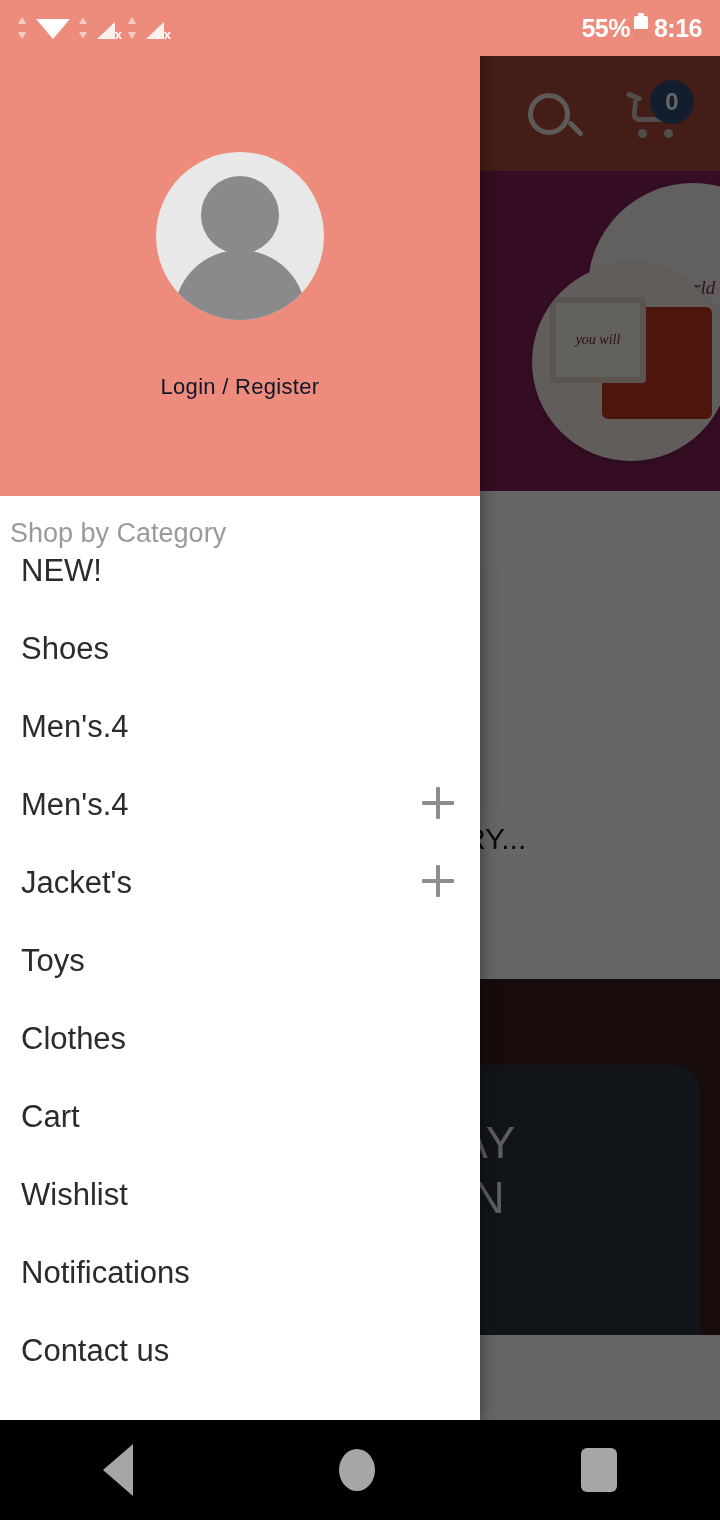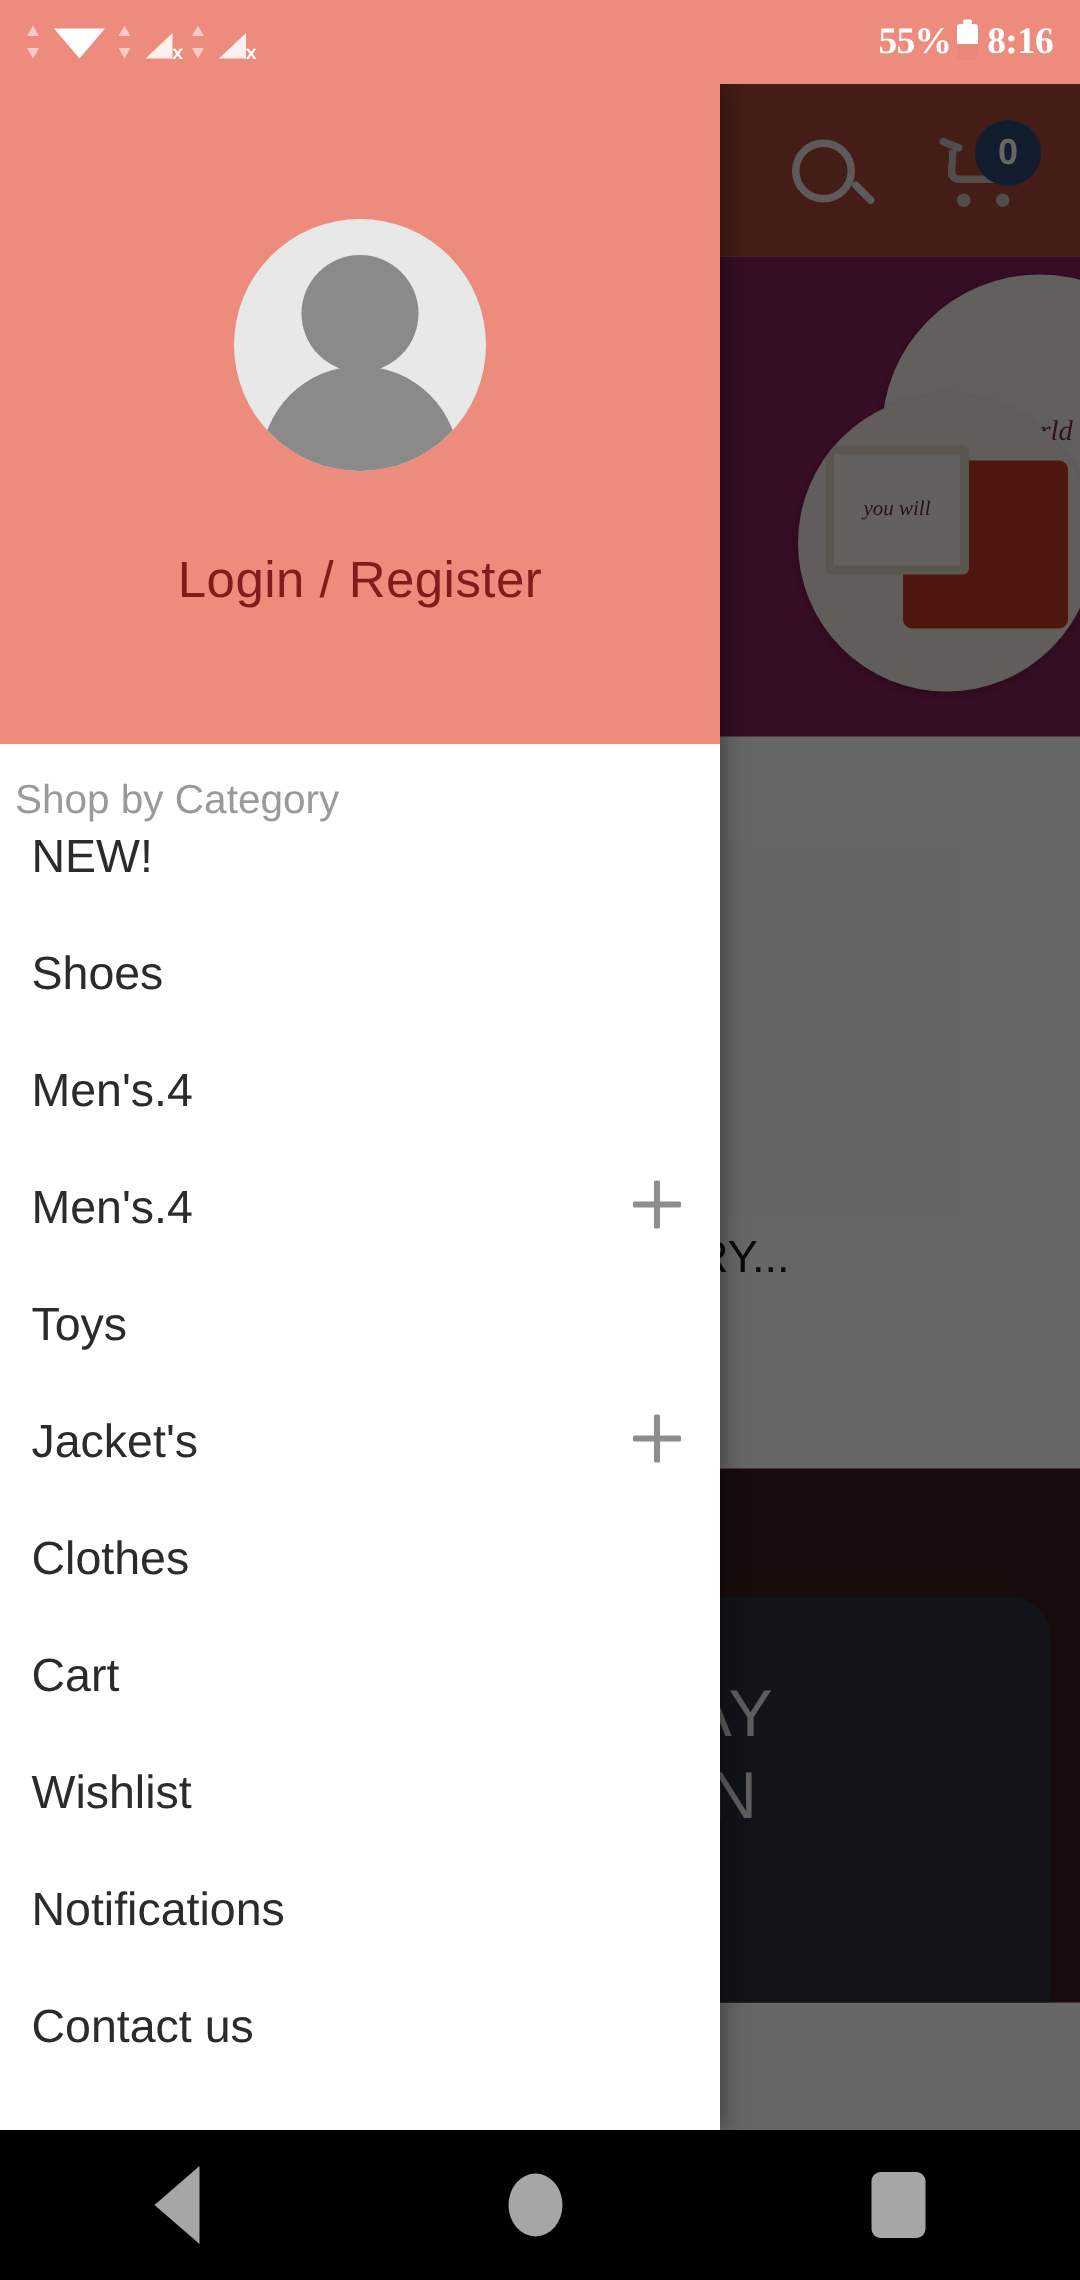--- a/index.html
+++ b/index.html
@@ -10,21 +10,21 @@
   }
   #screen{ position:relative; width:720px; height:1520px; overflow:hidden; background:#fff; }
 
   
   #status-bar{
     position:absolute; left:0; top:0; width:720px; height:56px;
     background:#ED8C7C; color:#fff; z-index:60;
     display:flex; align-items:center; padding:0 18px;
   }
   .sb-left{ display:flex; align-items:center; gap:9px; }
-  .sb-right{ margin-left:auto; display:flex; align-items:center; gap:2px;font-family:Liberation Serif, serif; }
+  .sb-right{ margin-left:auto; display:flex; align-items:center; gap:2px; }
   .sb-batt-pct{ font-size:25px; font-weight:700; letter-spacing:-.5px; }
   .sb-clock{ font-size:25px; font-weight:700; letter-spacing:-.5px; }
   .batt-glyph{ width:14px; height:24px; border-radius:2px;
     background:linear-gradient(to top,#E88878 45%,#ffffff 45%); position:relative; margin:0 4px 0 2px;}
   .batt-glyph:before{content:""; position:absolute; top:-3px; left:4px; width:6px; height:3px; background:#fff; border-radius:1px;}
   .wifi-glyph{ width:0;height:0;border-left:17px solid transparent;border-right:17px solid transparent;border-top:20px solid #fff; margin-top:2px;}
   .sig-glyph{ position:relative; width:22px; height:22px; }
   .sig-glyph i{ position:absolute; left:0; bottom:0; width:0;height:0;
     border-left:18px solid transparent; border-bottom:17px solid rgba(255,255,255,.88); }
   .sig-glyph b{ position:absolute; right:-3px; bottom:-3px; font-size:13px; font-weight:700; font-style:normal;}
@@ -96,21 +96,21 @@
   
   #drawer{ position:absolute; left:0; top:56px; width:480px; height:1364px; background:#fff; z-index:40; overflow:hidden;
      box-shadow:3px 0 14px rgba(0,0,0,.35); }
   #drawer-header{ height:440px; background:#ED8C7C; display:flex; flex-direction:column;
      align-items:center; justify-content:center; }
   .avatar{ width:168px; height:168px; border-radius:50%; background:#E8E8E8; position:relative; overflow:hidden;}
   .avatar .head{ position:absolute; left:50%; top:24px; transform:translateX(-50%);
      width:78px; height:78px; border-radius:50%; background:#8A8A8A;}
   .avatar .body{ position:absolute; left:50%; bottom:-28px; transform:translateX(-50%);
      width:132px; height:98px; border-radius:66px 66px 0 0; background:#8A8A8A;}
-  #login-label{ margin-top:54px; color:#7f1d1d; font-size:34px; letter-spacing:.3px; }
+  #login-label{ margin-top:54px; color:#0f172a; font-size:22px; letter-spacing:.3px; }
 
   .sec-head{ color:#9A9A9A; font-size:27px; padding:22px 0 4px 10px; }
   .dr-item{ display:flex; align-items:flex-start; height:78px; padding:0 26px 0 21px; }
   .dr-item .lbl{ font-size:31px; color:#2B2B2B; }
   .dr-item .plus{ margin-left:auto; position:relative; width:32px; height:32px; }
   .dr-item .plus:before,.dr-item .plus:after{ content:""; position:absolute; background:#8D8D8D; border-radius:1px;}
   .dr-item .plus:before{ left:0; top:14px; width:32px; height:4px;}
   .dr-item .plus:after{ left:14px; top:0; width:4px; height:32px;}
 
   
@@ -237,25 +237,25 @@
       <span class="lbl">Shoes</span>
     </div>
     <div class="dr-item">
       <span class="lbl">Men's.4</span>
     </div>
     <div class="dr-item">
       <span class="lbl">Men's.4</span>
       <span class="plus"></span>
     </div>
     <div class="dr-item">
-      <span class="lbl">Toys</span>
-    </div>
-    <div class="dr-item">
       <span class="lbl">Jacket's</span>
       <span class="plus"></span>
+    </div>
+    <div class="dr-item">
+      <span class="lbl">Toys</span>
     </div>
     <div class="dr-item">
       <span class="lbl">Clothes</span>
     </div>
 
 
     <div class="dr-item">
       <span class="lbl">Cart</span>
     </div>
     <div class="dr-item">

